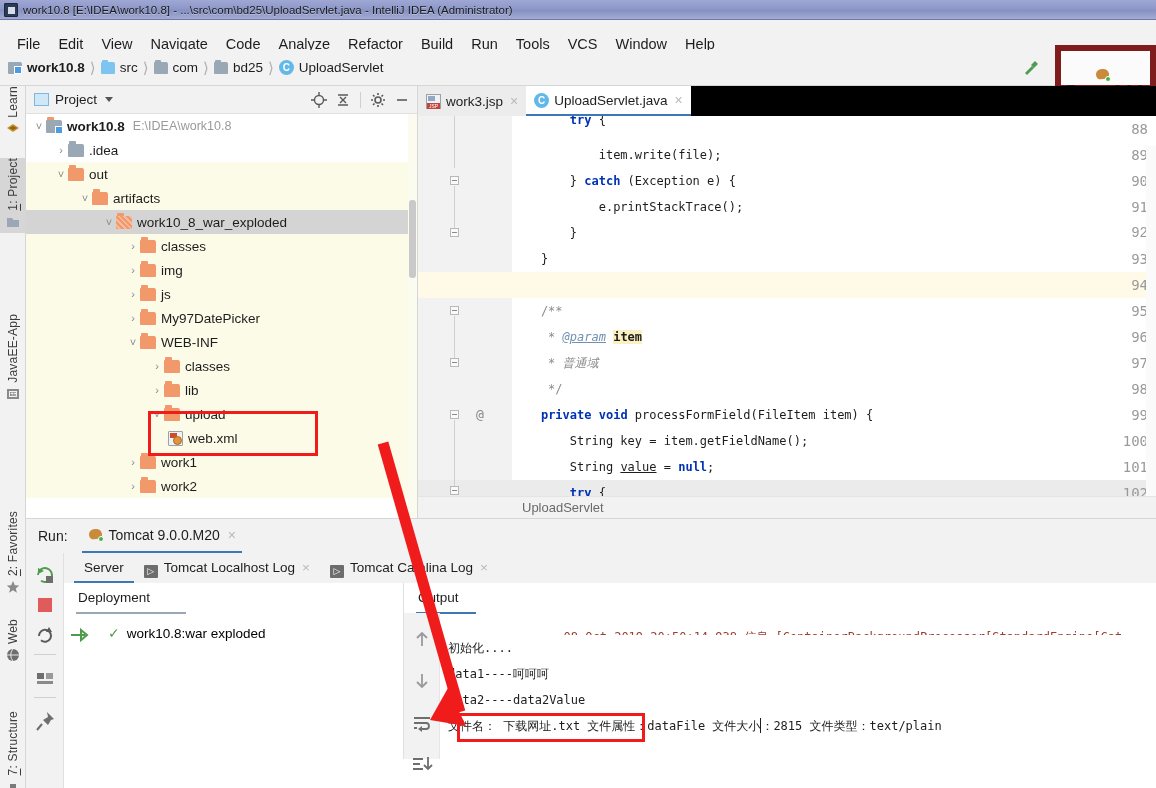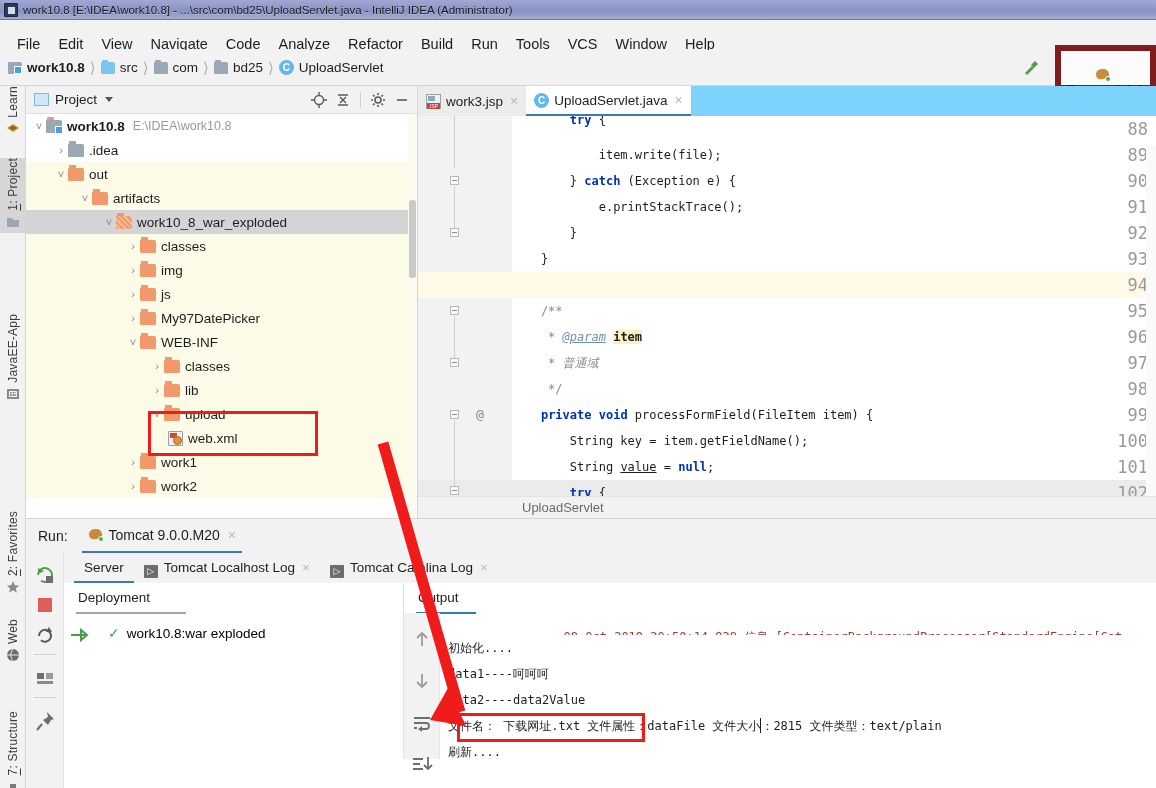--- a/index.html
+++ b/index.html
@@ -191,21 +191,21 @@
   }
   .tscroll .thumb {
     position:absolute; left:1px; top:86px; width:7px; height:78px; background:#c9c9c9; border-radius:3px;
   }
 
   
   .editor {
     position: absolute; top: 86px; left: 418px; width: 738px; height: 432px;
     background: #ffffff;
   }
-  .tabbar { height: 30px; background: #7dd3fc; display: flex; align-items: flex-end; }
+  .tabbar { height: 30px; background: #000000; display: flex; align-items: flex-end; }
   .etab {
     display: flex; align-items: center; height: 30px; padding: 0 8px 0 8px;
     font-size: 13.5px; color: #1d1d1d; background: #ececec; white-space: nowrap;
   }
   .etab.active { background: #ffffff; border-bottom: 2px solid #3c78b4; }
   .etab .x { color: #b9b9b9; margin-left: 7px; font-size: 14px; }
   .jspicon {
     width: 15px; height: 15px; margin-right: 5px; flex:none; position: relative;
     background: #f0f1f3; border: 1px solid #9aa2ab;
   }
@@ -226,21 +226,21 @@
     position:absolute; left:52px; top:0; width: 42px; height:380px; background:#f2f2f2;
   }
   .codearea { position:absolute; left:94px; top:0; right:0; height:380px; }
   .cline {
     position: relative; height: 26px; line-height: 26px;
     font-family: "DejaVu Sans Mono", monospace; font-size: 12px; color: #1d1d1d;
     white-space: pre;
   }
   .lnum {
     position:absolute; right: 8px; height: 26px; line-height: 26px;
-    font-family: "DejaVu Sans Mono", monospace; font-size: 17px; color: #999999;
+    font-family: "DejaVu Sans Mono", monospace; font-size: 14px; color: #999999;
   }
   .rowhl-yellow { position:absolute; left:0; right:0; height:26px; background:#fffae8; }
   .rowhl-gray { position:absolute; left:0; right:0; height:26px; background:#ebebeb; }
   .kw { color: #0033b3; font-weight: bold; }
   .cmt { color: #8c8c8c; }
   .cmt-i { color: #8c8c8c; font-style: italic; }
   .tagj { color: #6f8fb0; font-style: italic; text-decoration: underline; }
   .hlparam { background: #fbf0c0; font-weight: bold; color:#1d1d1d; }
   .underl { text-decoration: underline; }
   .atmark { position:absolute; left: 58px; font-family:"DejaVu Sans Mono", monospace; font-size:13px; color:#8a8a8a; }
@@ -620,21 +620,21 @@
       <div class="gutter"></div>
       <div class="foldstrip"></div>
 
       <div class="rowhl-yellow" style="top:156px; left:0; width:738px;"></div>
       <div class="rowhl-gray" style="top:364px; left:0; width:738px;"></div>
 
       <div class="lnum" style="top:0px;">88</div>
       <div class="lnum" style="top:26px;">89</div>
       <div class="lnum" style="top:52px;">90</div>
       <div class="lnum" style="top:78px;">91</div>
-      <div class="lnum" style="top:104px;">92</div>
+      <div class="lnum" style="top:104px;font-family:Liberation Mono, monospace;">92</div>
       <div class="lnum" style="top:130px;">93</div>
       <div class="lnum" style="top:156px;text-align:right;">94</div>
       <div class="lnum" style="top:182px;">95</div>
       <div class="lnum" style="top:208px;">96</div>
       <div class="lnum" style="top:234px;">97</div>
       <div class="lnum" style="top:260px;margin-left:32px;">98</div>
       <div class="lnum" style="top:286px;">99</div>
       <div class="lnum" style="top:312px;">100</div>
       <div class="lnum" style="top:338px;">101</div>
       <div class="lnum" style="top:364px;">102</div>
@@ -789,21 +789,20 @@
               </span>
             </div>
             <div class="console-out">
               <div class="cout-line warn" style="height:20px; line-height:20px; overflow:hidden; position:relative;">
                 <span style="position:relative; top:-8px; display:inline-block;">08-Oct-2019 20:50:14.938 信息 [ContainerBackgroundProcessor[StandardEngine[Cat</span>
               </div>
               <div class="cout-line">初始化....</div>
               <div class="cout-line">data1----呵呵呵</div>
               <div class="cout-line">data2----data2Value</div>
               <div class="cout-line">文件名： 下载网址.txt 文件属性：dataFile 文件大小<span class="cout-caret"></span>：2815 文件类型：text/plain</div>
-              <div class="cout-line">刷新....</div>
             </div>
           </div>
         </div>
       </div>
     </div>
   </div>
 
   <div class="redbox" style="left:148px; top:411px; width:170px; height:45px;"></div>
   <div class="redbox" style="left:457px; top:713px; width:188px; height:29px;"></div>
 

